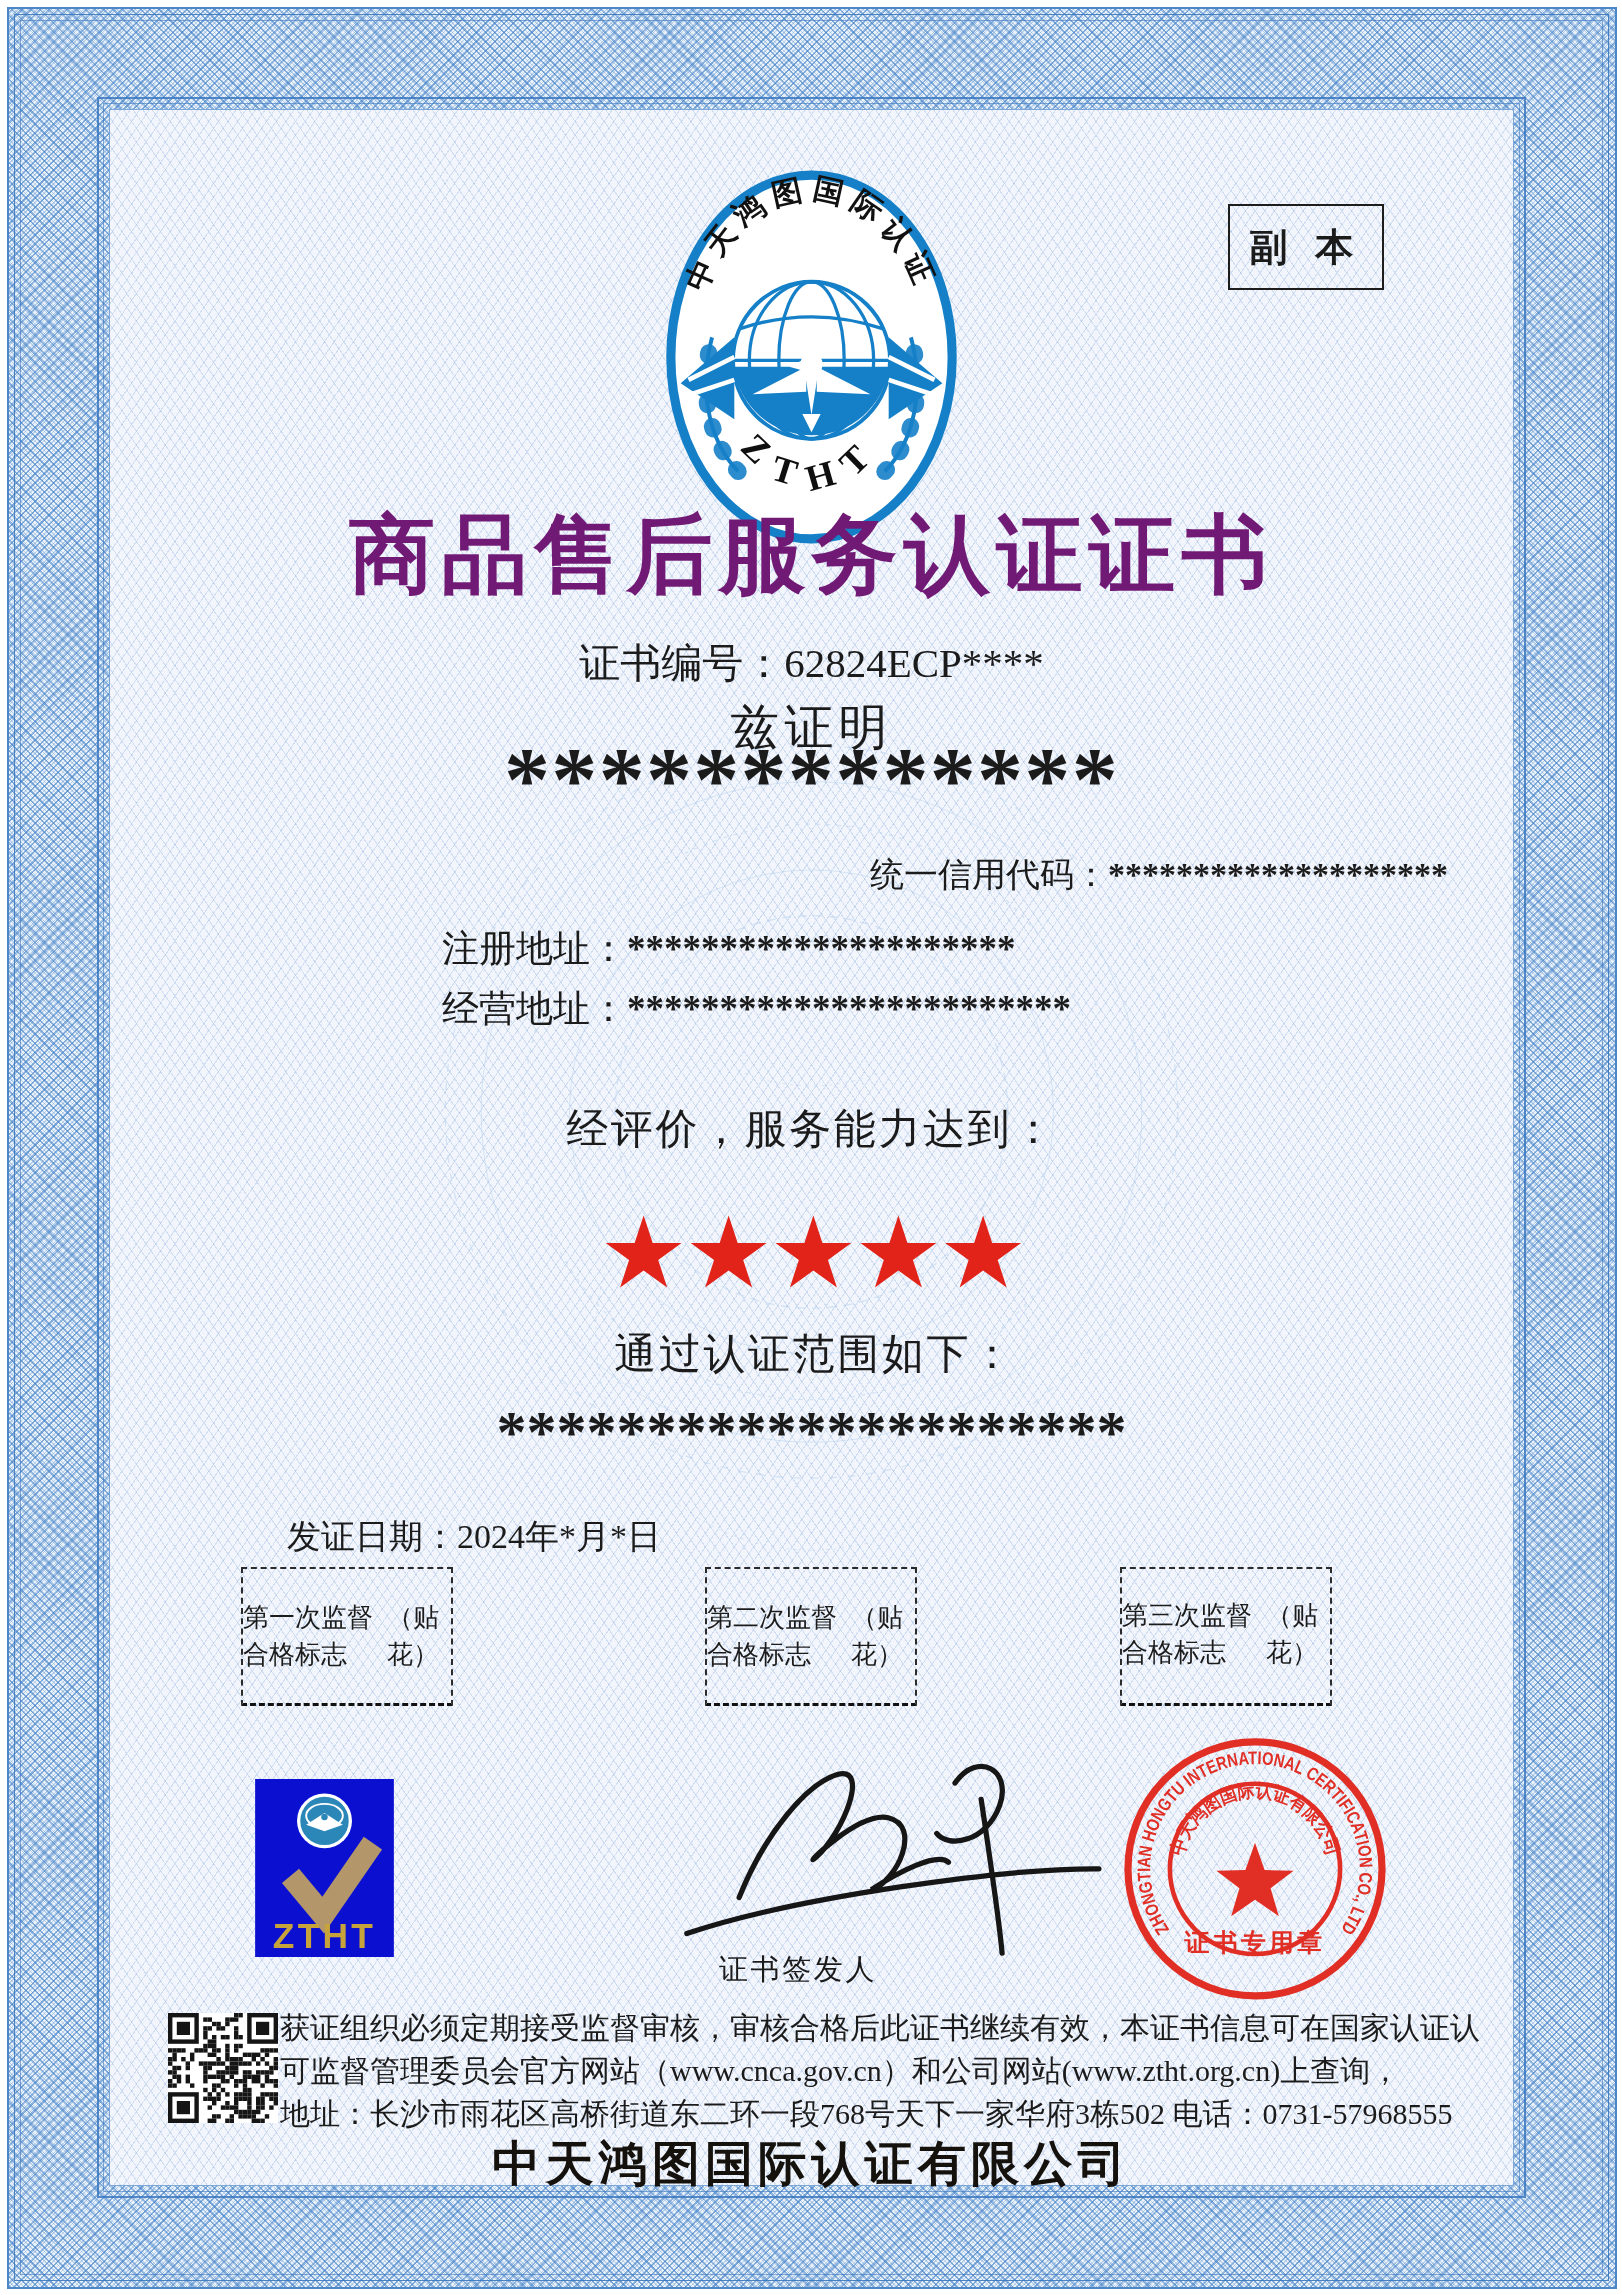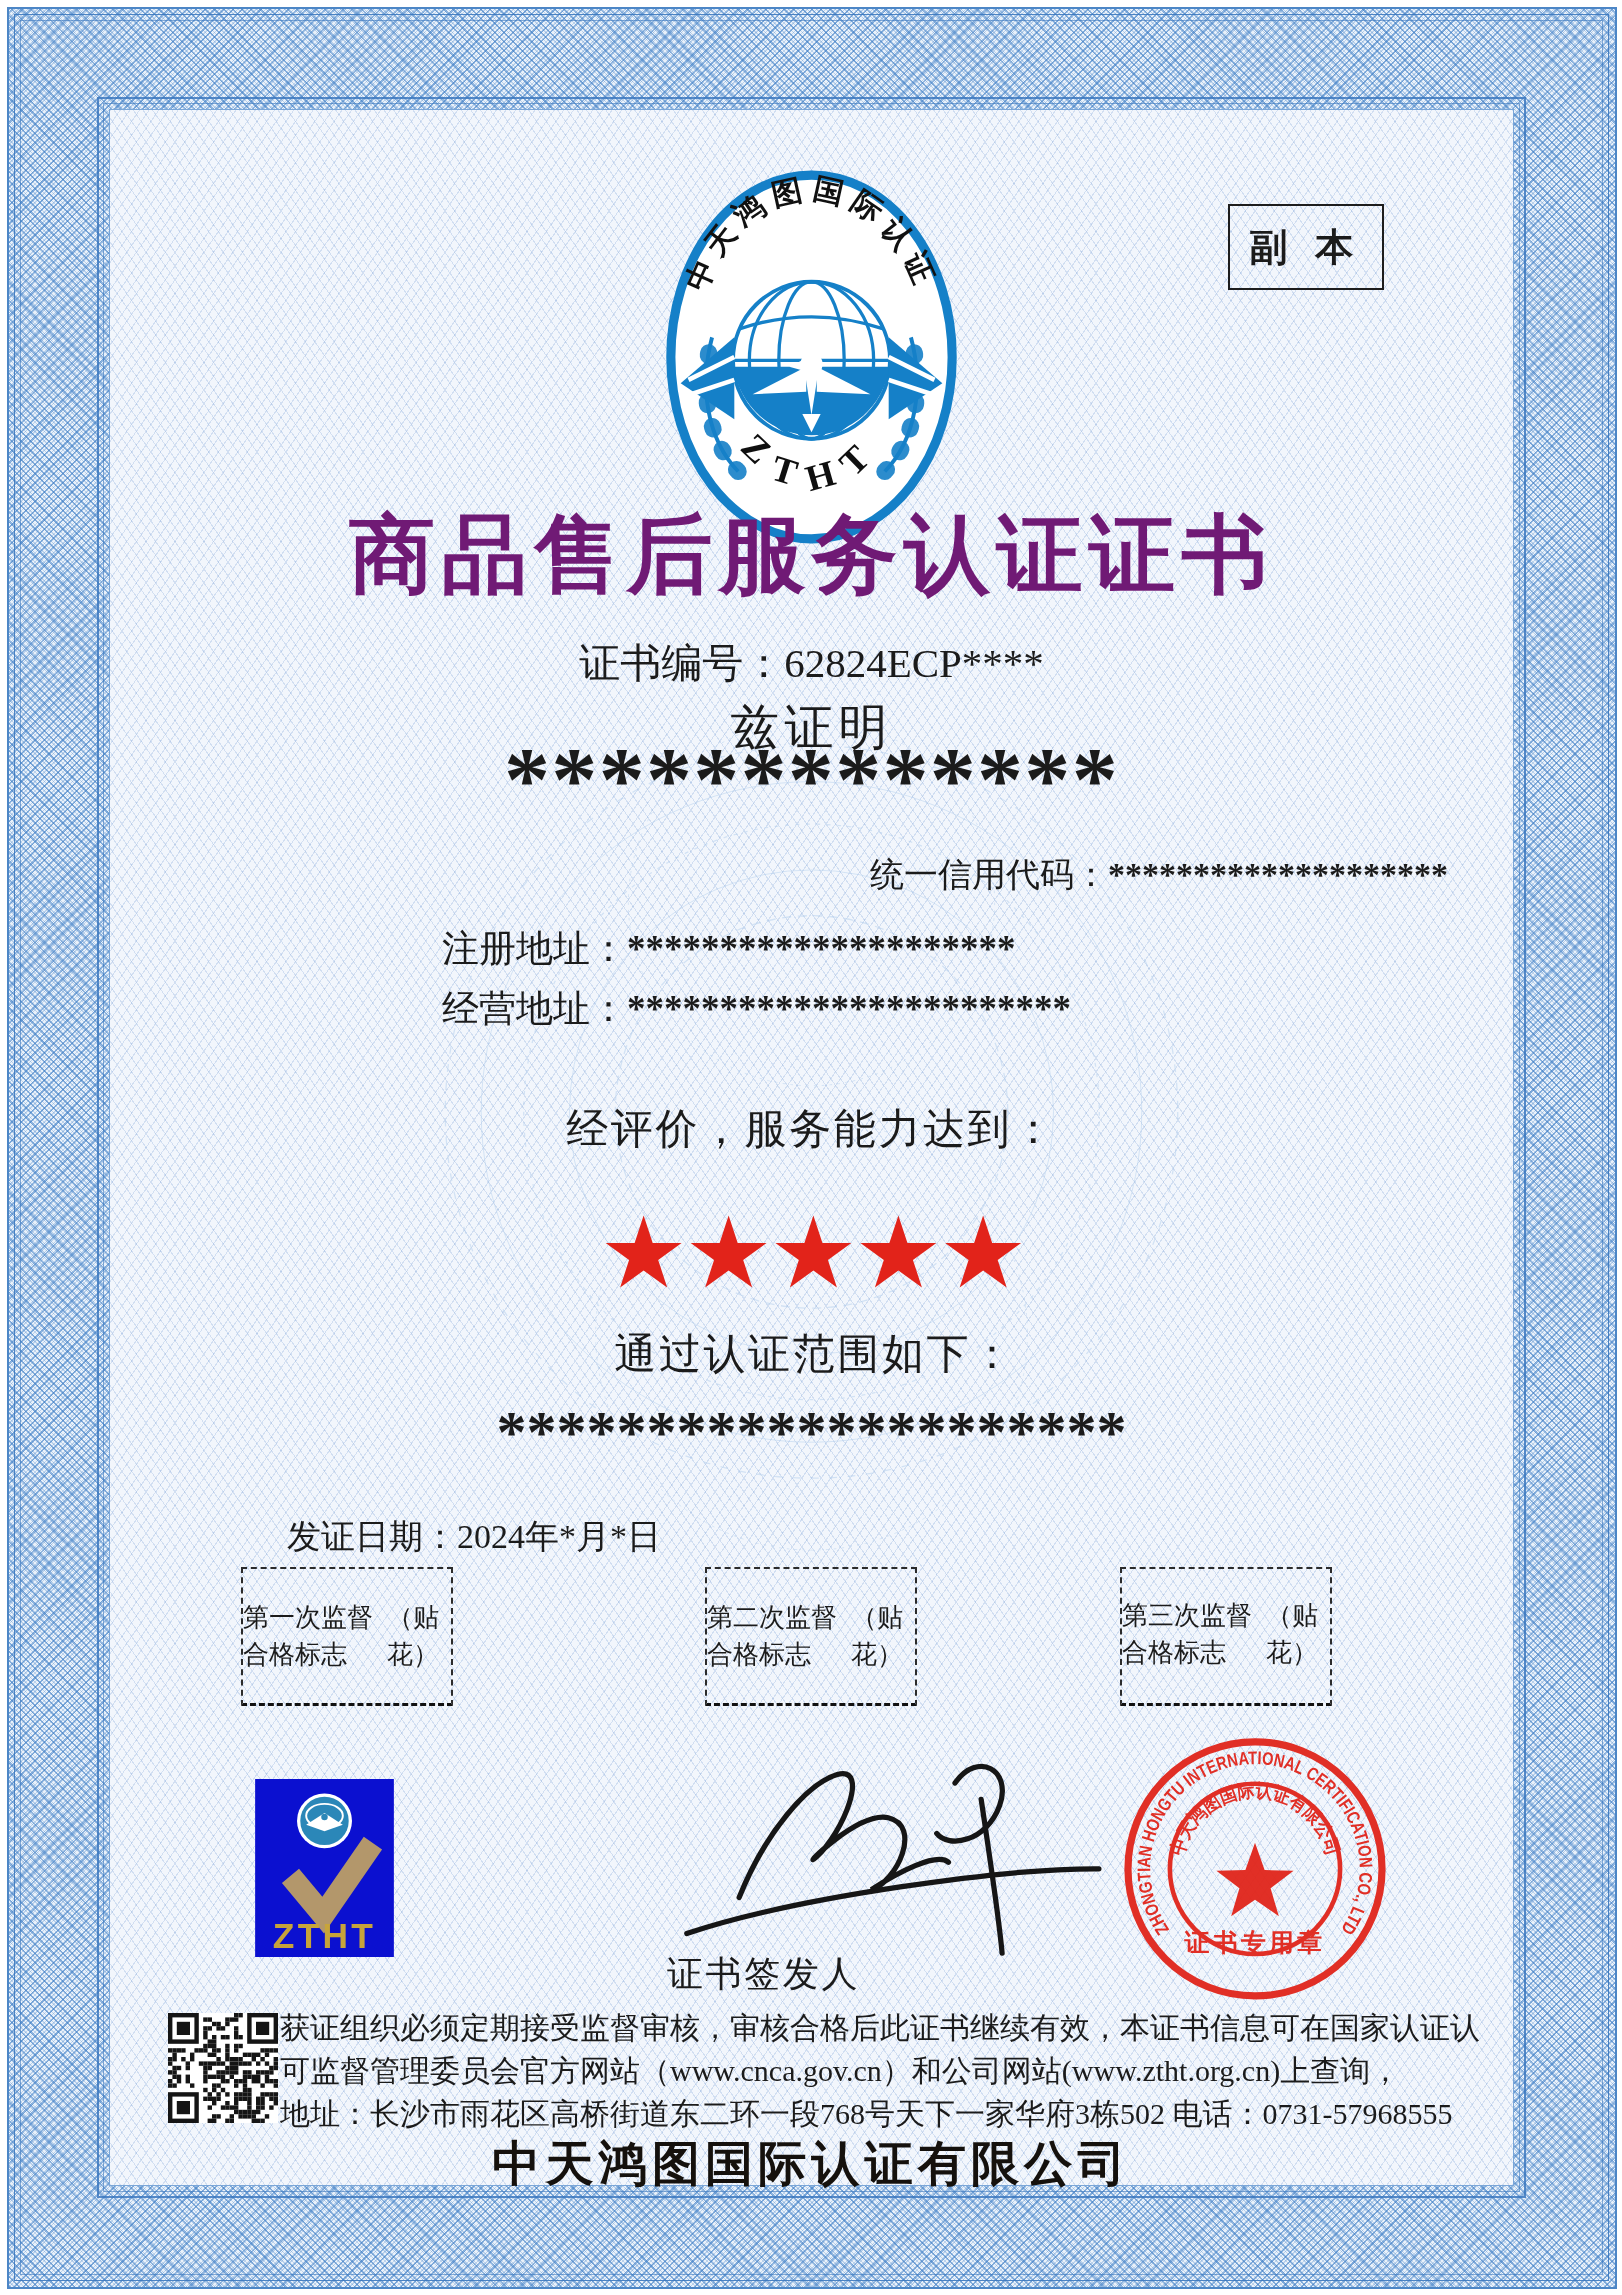--- a/index.html
+++ b/index.html
@@ -45,21 +45,21 @@
     font-family:"DejaVu Sans",sans-serif;}
   .scope-intro{top:1326px;font-size:42px;letter-spacing:2.6px;margin-left:7px;}
   .scope-mask{top:1400px;font-size:60px;font-weight:bold;line-height:65px;}
   .date-issue{left:287px;top:1514px;font-size:34px;white-space:nowrap;}
   .date-valid{left:847px;top:1514px;font-size:34px;white-space:nowrap;}
   .sbox{top:1567px;width:212px;height:139px;box-sizing:border-box;
     border:2px dashed #2b2b2b;border-bottom:3.9px dashed #111;
     display:flex;flex-direction:row;justify-content:center;align-items:center;
     font-size:26px;line-height:37px;}
   .sbox1{left:241px;} .sbox2{left:705px;} .sbox3{left:1120px;font-family:Liberation Mono, monospace;}
-  .signer-label{left:667px;top:1950px;width:262px;font-size:36px;letter-spacing:2.6px;}
+  .signer-label{left:667px;top:1950px;width:262px;text-align:center;font-size:29px;letter-spacing:2.6px;}
   .stamp-wrap{left:1120px;top:1734px;opacity:.95;}
   .footer{left:280px;top:2006px;width:1197px;font-size:30px;line-height:43px;}
   .footer div{white-space:nowrap;}
   .footer-company{top:2132px;font-size:48px;font-weight:bold;letter-spacing:5.2px;color:#15110d;}
   .qr{left:168px;top:2013px;width:110px;height:110px;background:#fff;}
 </style>
 </head>
 <body>
 
 <div class="cert">

